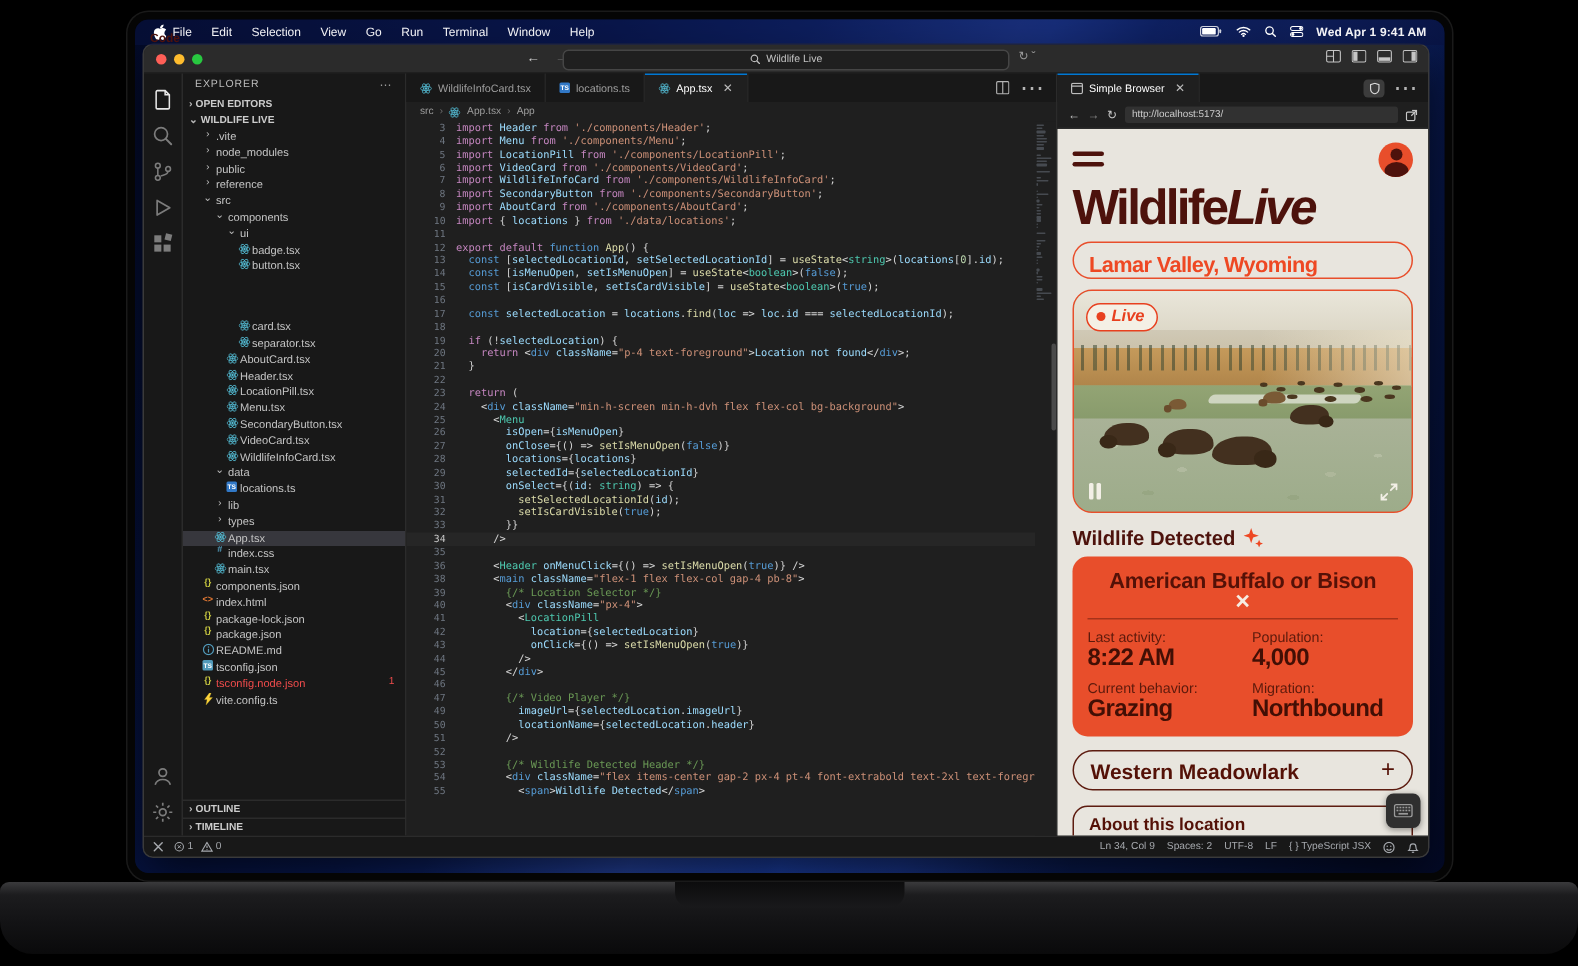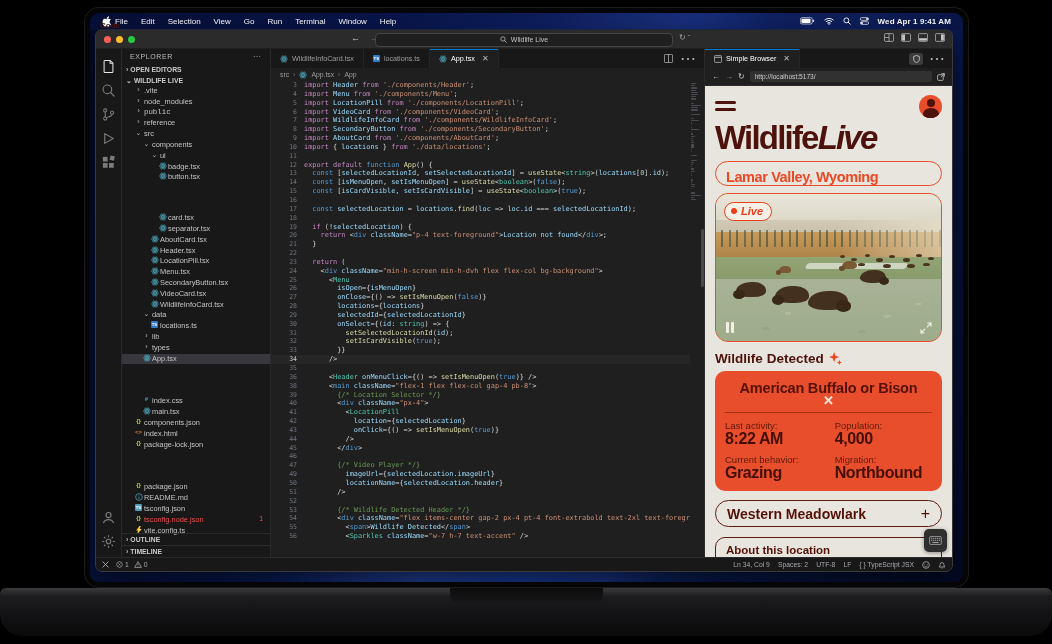--- a/index.html
+++ b/index.html
@@ -361,21 +361,21 @@
             </div>
             <div class="tree" id="tree">
                 <div class="tree-row" style="padding-left: 12px;">
                   <span class="slot chev">›</span>
                   <span class="lbl">.vite</span>
                 </div>
                 <div class="tree-row" style="padding-left: 12px;">
                   <span class="slot chev">›</span>
                   <span class="lbl">node_modules</span>
                 </div>
-                <div class="tree-row" style="padding-left: 12px; font-family: Liberation Mono, monospace;">
+                <div class="tree-row" style="padding-left: 12px;">
                   <span class="slot chev">›</span>
                   <span class="lbl">public</span>
                 </div>
                 <div class="tree-row" style="padding-left: 12px;">
                   <span class="slot chev">›</span>
                   <span class="lbl">reference</span>
                 </div>
                 <div class="tree-row" style="padding-left: 12px;">
                   <span class="slot chev">⌄</span>
                   <span class="lbl">src</span>
@@ -531,21 +531,21 @@
                   <span class="slot">
                     <svg class="react-ico" width="8" height="8" viewBox="0 0 12 12">
                       <circle cx="6" cy="6" r="1.2" fill="#53b9d1"></circle>
                       <ellipse cx="6" cy="6" rx="5.4" ry="2.1" fill="none" stroke="#53b9d1" stroke-width=".8"></ellipse>
                       <ellipse cx="6" cy="6" rx="5.4" ry="2.1" fill="none" stroke="#53b9d1" stroke-width=".8" transform="rotate(60 6 6)"></ellipse>
                       <ellipse cx="6" cy="6" rx="5.4" ry="2.1" fill="none" stroke="#53b9d1" stroke-width=".8" transform="rotate(-60 6 6)"></ellipse>
                     </svg>
                   </span>
                   <span class="lbl">App.tsx</span>
                 </div>
-                <div class="tree-row" style="padding-left: 20px; margin-top: 32px;">
+                <div class="tree-row" style="padding-left: 20px;">
                   <span class="slot">
                     <span class="ficon" style="color:#519aba;font-weight:bold">#</span>
                   </span>
                   <span class="lbl">index.css</span>
                 </div>
                 <div class="tree-row" style="padding-left: 20px;">
                   <span class="slot">
                     <svg class="react-ico" width="8" height="8" viewBox="0 0 12 12">
                       <circle cx="6" cy="6" r="1.2" fill="#53b9d1"></circle>
                       <ellipse cx="6" cy="6" rx="5.4" ry="2.1" fill="none" stroke="#53b9d1" stroke-width=".8"></ellipse>
@@ -566,21 +566,21 @@
                     <span class="ficon" style="color:#e37933;font-weight:bold">&lt;&gt;</span>
                   </span>
                   <span class="lbl">index.html</span>
                 </div>
                 <div class="tree-row" style="padding-left: 12px;">
                   <span class="slot">
                     <span class="ficon" style="color:#cbcb41;font-weight:bold">{}</span>
                   </span>
                   <span class="lbl">package-lock.json</span>
                 </div>
-                <div class="tree-row" style="padding-left: 12px; margin-top: 32px;">
+                <div class="tree-row" style="padding-left: 12px;">
                   <span class="slot">
                     <span class="ficon" style="color:#cbcb41;font-weight:bold">{}</span>
                   </span>
                   <span class="lbl">package.json</span>
                 </div>
                 <div class="tree-row" style="padding-left: 12px;">
                   <span class="slot">
                     <svg width="8" height="8" viewBox="0 0 10 10">
                       <circle cx="5" cy="5" r="4.2" fill="none" stroke="#519aba"></circle>
                       <path d="M5 4.4v3" stroke="#519aba"></path>
@@ -721,21 +721,20 @@
                   <div class="code-row"><span class="gut">45</span><span class="txt">        &lt;/<span class="t-tag">div</span>&gt;</span></div>
                   <div class="code-row"><span class="gut">46</span><span class="txt"></span></div>
                   <div class="code-row"><span class="gut">47</span><span class="txt">        <span class="t-c">{/* Video Player */}</span></span></div>
                   <div class="code-row"><span class="gut">49</span><span class="txt">          <span class="t-id">imageUrl</span>={<span class="t-id">selectedLocation</span>.<span class="t-id">imageUrl</span>}</span></div>
                   <div class="code-row"><span class="gut">50</span><span class="txt">          <span class="t-id">locationName</span>={<span class="t-id">selectedLocation</span>.<span class="t-id">header</span>}</span></div>
                   <div class="code-row"><span class="gut">51</span><span class="txt">        /&gt;</span></div>
                   <div class="code-row"><span class="gut">52</span><span class="txt"></span></div>
                   <div class="code-row"><span class="gut">53</span><span class="txt">        <span class="t-c">{/* Wildlife Detected Header */}</span></span></div>
                   <div class="code-row"><span class="gut">54</span><span class="txt">        &lt;<span class="t-tag">div</span> <span class="t-id">className</span>=<span class="t-s">"flex items-center gap-2 px-4 pt-4 font-extrabold text-2xl text-foreground"</span>&gt;</span></div>
                   <div class="code-row"><span class="gut">55</span><span class="txt">          &lt;<span class="t-tag">span</span>&gt;<span class="t-id">Wildlife</span> <span class="t-id">Detected</span>&lt;/<span class="t-tag">span</span>&gt;</span></div>
-                  <div class="code-row"><span class="gut">56</span><span class="txt">          &lt;<span class="t-comp">Sparkles</span> <span class="t-id">className</span>=<span class="t-s">"w-7 h-7 text-accent"</span> /&gt;</span></div>
                 </div>
               <div class="minimap" id="minimap">
                   <div class="mm-bar" style="width: 4.55556px;"></div>
                   <div class="mm-bar" style="width: 4.11111px;"></div>
                   <div class="mm-bar" style="width: 5.88889px;"></div>
                   <div class="mm-bar" style="width: 5.22222px;"></div>
                   <div class="mm-bar" style="width: 6.77778px;"></div>
                   <div class="mm-bar" style="width: 6.55556px;"></div>
                   <div class="mm-bar" style="width: 5.22222px;"></div>
                   <div class="mm-bar" style="width: 5px;"></div>

